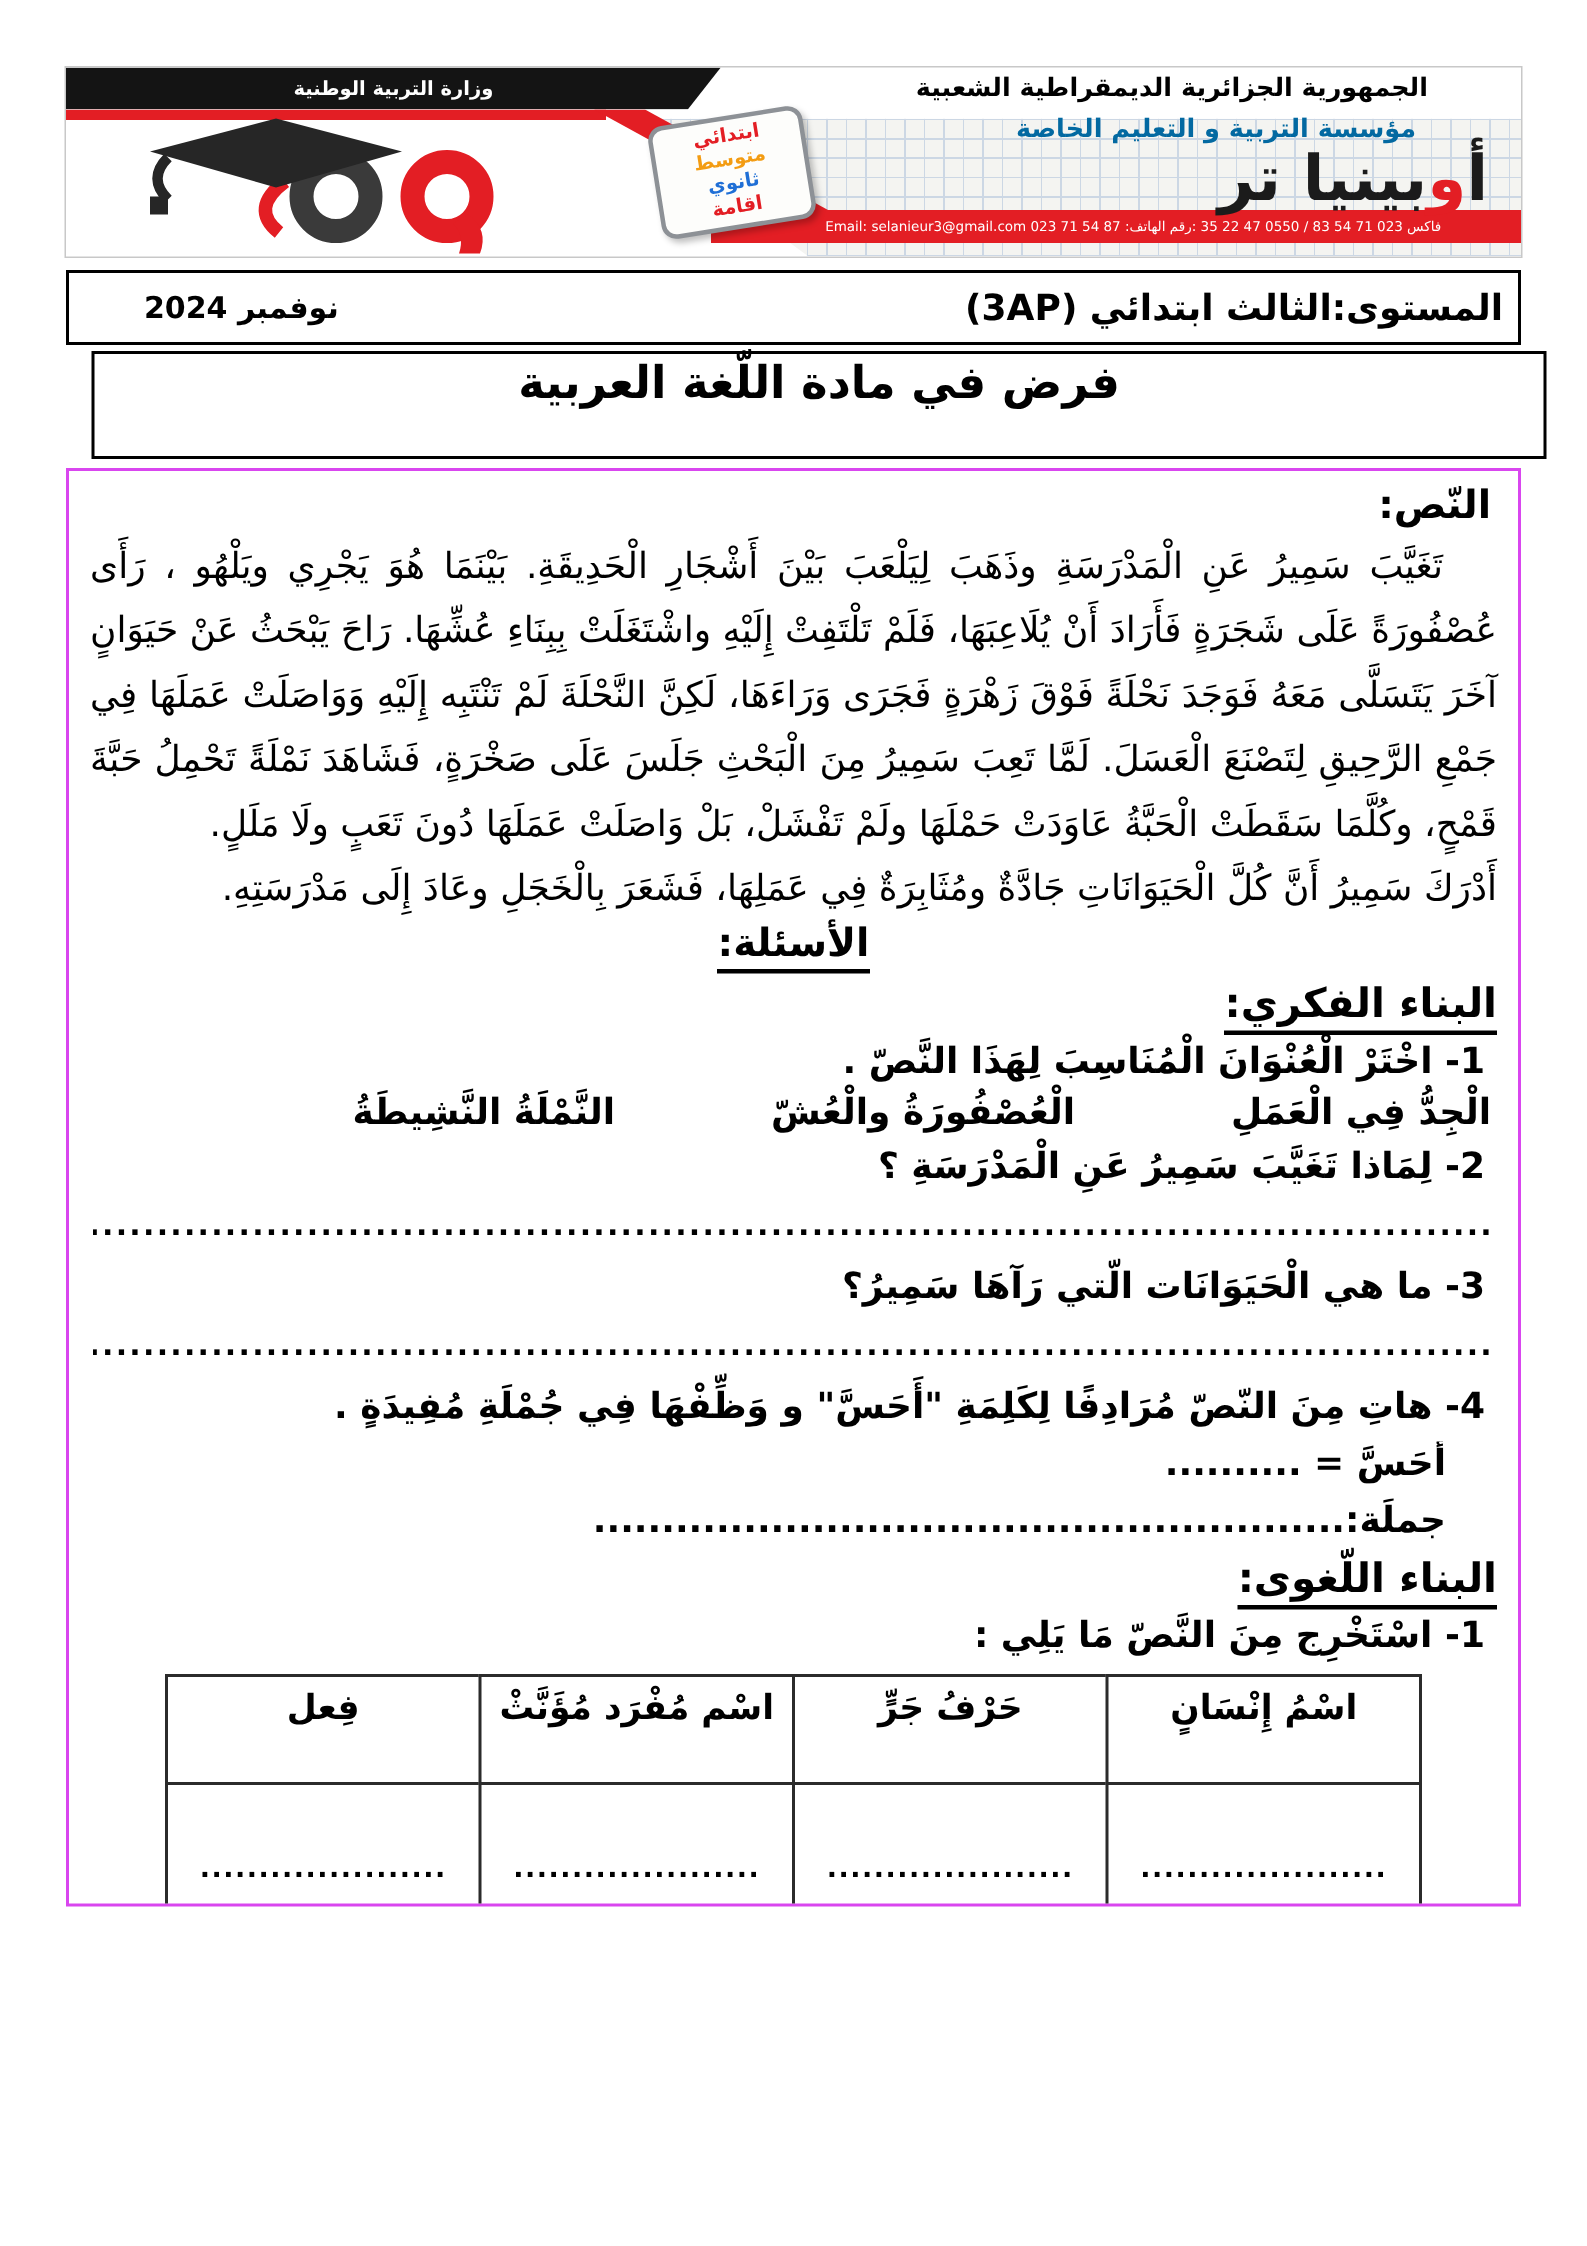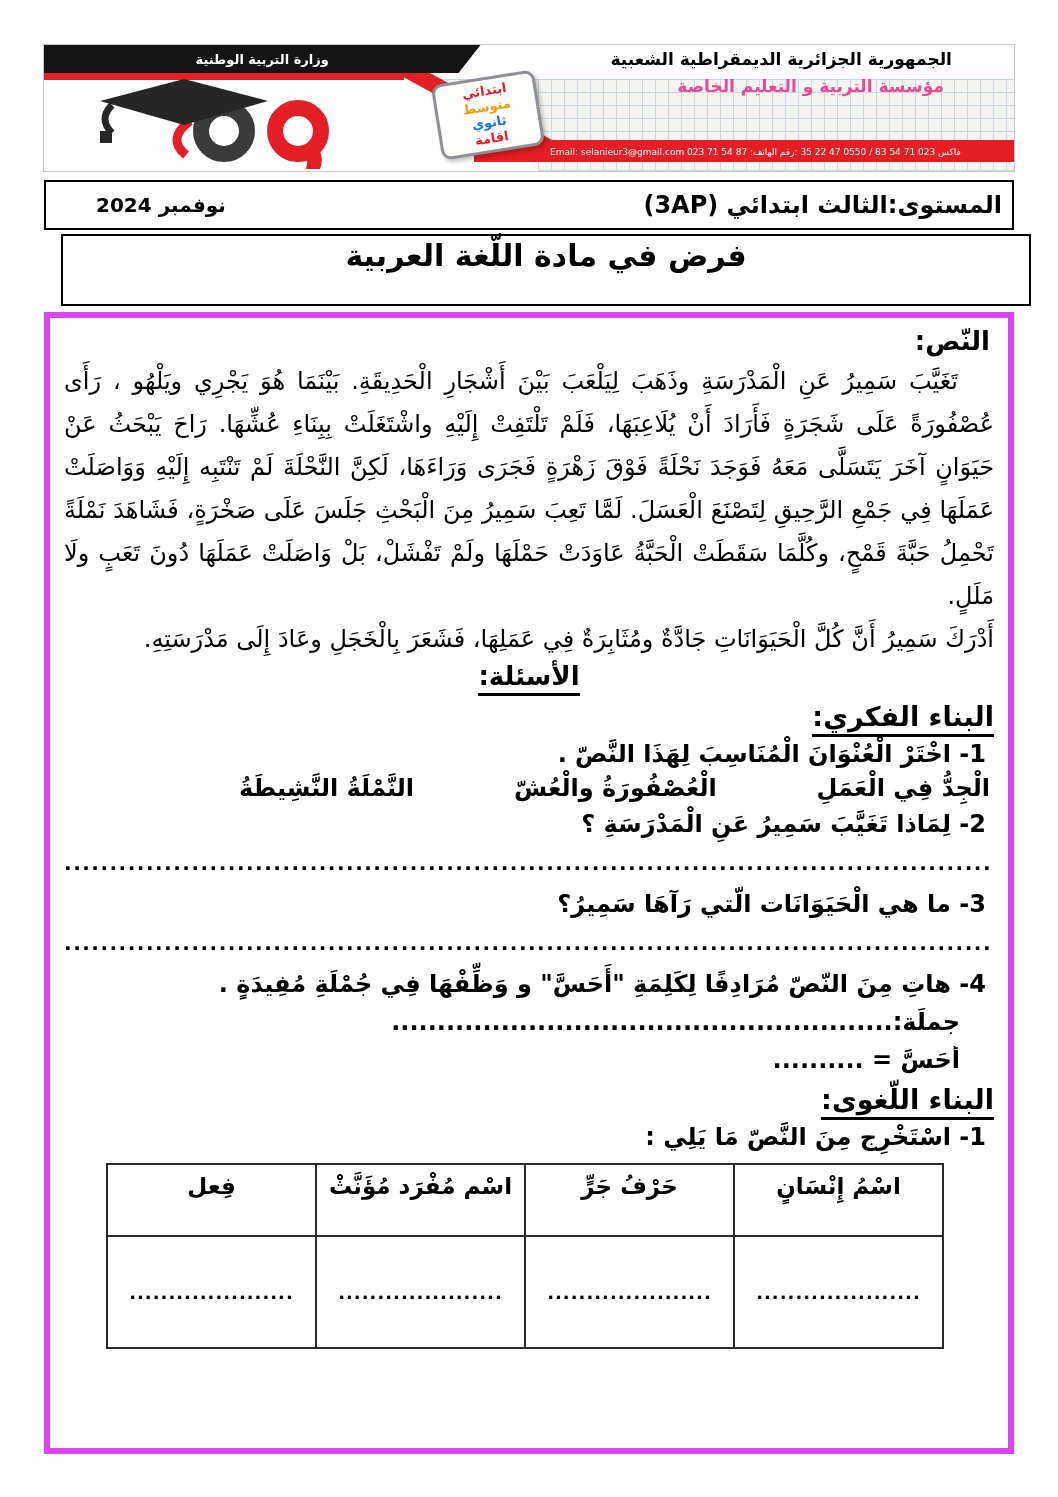--- a/index.html
+++ b/index.html
@@ -17,42 +17,42 @@
   .republic { position:absolute; right:0; top:0; width:48%; height:28px; display:flex; align-items:center; justify-content:center;
               color:#000; font-size:17px; font-weight:bold; white-space:nowrap; }
   .hdr-body { position:relative; height:98px; }
   .grid-bg { position:absolute; left:0; top:6px; right:0; bottom:0;
              background:
                repeating-linear-gradient(0deg,#ccd7e4 0,#ccd7e4 1px,transparent 1px,transparent 13px),
                repeating-linear-gradient(90deg,#ccd7e4 0,#ccd7e4 1px,transparent 1px,transparent 13px),
                #f4f4f1;
              clip-path:polygon(370px 0,100% 0,100% 100%,495px 100%); }
   .red-shapes { position:absolute; left:0; top:0; width:972px; height:98px; }
-  .inst { position:absolute; top:3px; right:70px; font-size:17px; font-weight:bold; color:#ec4899; letter-spacing:1px; direction:rtl; }
+  .inst { position:absolute; top:3px; right:70px; font-size:17px; font-weight:bold; color:#0369a1; letter-spacing:1px; direction:rtl; }
   .school { position:absolute; top:24px; right:22px; font-size:42px; font-weight:bold; color:#1b1b1b; direction:rtl; line-height:1.05; }
   .school .red-letter { color:#e31e24; }
   .levels-card { position:absolute; left:392px; top:4px; width:104px; padding:3px 4px; background:#fdfdfb;
                  border:3px solid #8d9196; border-radius:10px; transform:rotate(-9deg);
                  box-shadow:2px 3px 4px rgba(0,0,0,0.25); text-align:center; direction:rtl; }
   .lv { font-size:13px; font-weight:bold; line-height:16px; }
   .lv-0 { color:#e31e24; } .lv-1 { color:#f39c12; } .lv-2 { color:#1f6fd6; } .lv-3 { color:#e31e24; }
   .contact { position:absolute; left:455px; right:2px; top:70px; height:18px; color:#fff; font-size:9px;
              display:flex; align-items:center; justify-content:center; white-space:nowrap; overflow:hidden; direction:ltr; }
 
   
   .info-box { position:absolute; left:44px; top:180px; width:970px; height:50px; border:2px solid #000;
               display:flex; align-items:center; justify-content:space-between; direction:rtl; padding:0 10px; background:#fff; }
   .info-level { font-size:24px; font-weight:bold; color:#000; }
   .info-date { font-size:20px; font-weight:bold; color:#000; margin-left:40px; }
   .title-box { position:absolute; left:44px; top:234px; width:970px; height:72px; border:2px solid #000;
                display:flex; justify-content:center; background:#fff;margin-left:17px; }
   .exam-title { font-size:30px; font-weight:bold; color:#000; margin-top:2px; }
 
   
-  .content { position:absolute; left:44px; top:312px; width:970px; height:1142px; border:6px solid #d946ef;
+  .content { position:absolute; left:44px; top:312px; width:970px; height:959px; border:2px solid #d946ef;
              background:#fff; direction:rtl; padding:6px 14px; overflow:hidden; }
   .nass-heading { font-size:26px; font-weight:bold; margin:2px 4px 4px 0; }
   .para { font-size:24px; line-height:43px; text-align:justify; color:#000; }
   .para.p1 { text-indent:36px; }
   .q-center-heading { text-align:center; margin:0 0 6px; }
   .q-center-heading span { font-size:26px; font-weight:bold; border-bottom:3px solid #000; padding-bottom:2px; }
   .sec-heading { margin:10px 0 8px;text-align:right; }
   .sec-heading span { font-size:27px; font-weight:bold; border-bottom:3px solid #000; padding-bottom:2px; }
   .q-line { font-size:24px; font-weight:bold; margin:8px 8px 6px 0; }
   .choices { display:flex; justify-content:space-between; margin:6px 4px 6px 175px; font-size:24px; font-weight:bold; }
@@ -90,20 +90,21 @@
           <circle cx="152" cy="54" r="23" fill="none" stroke="#3a3a3a" stroke-width="16"></circle>
           <circle cx="226" cy="54" r="23" fill="none" stroke="#e31e24" stroke-width="16"></circle>
           <path d="M240 66 q14 10 8 26 l-14 0 q4 -12 -4 -20 z" fill="#e31e24"></path>
           <path d="M118 44 q-24 18 -4 34" fill="none" stroke="#e31e24" stroke-width="9"></path>
           <polygon points="112,2 196,24 112,48 28,24" fill="#262626"></polygon>
           <path d="M40,28 q-14,14 0,28" stroke="#262626" stroke-width="7" fill="none"></path>
           <rect x="28" y="54" width="12" height="12" fill="#262626"></rect>
         </svg>
       </div>
       <div class="inst">مؤسسة التربية و التعليم الخاصة</div>
+      <div class="school"><span>أ</span><span class="red-letter">و</span><span>بينيا تر</span></div>
       <div class="levels-card">
         <div class="lv lv-0">ابتدائي</div>
         <div class="lv lv-1">متوسط</div>
         <div class="lv lv-2">ثانوي</div>
         <div class="lv lv-3">اقامة</div>
       </div>
       <div class="contact">Email: selanieur3@gmail.com  023 71 54 87 :فاكس  023 71 54 83 / 0550 47 22 35 :رقم الهاتف</div>
     </div>
   </header>
 
@@ -136,22 +137,22 @@
       <span>النَّمْلَةُ النَّشِيطَةُ</span>
     </div>
 
     <div class="q-line">2- لِمَاذا تَغَيَّبَ سَمِيرُ عَنِ الْمَدْرَسَةِ ؟</div>
     <div class="dots-line">..............................................................................................................</div>
 
     <div class="q-line">3- ما هي الْحَيَوَانَات الّتي رَآهَا سَمِيرُ؟</div>
     <div class="dots-line">..............................................................................................................</div>
 
     <div class="q-line q4"><span>4- هاتِ مِنَ النّصّ مُرَادِفًا لِكَلِمَةِ "</span><span class="b">أَحَسَّ</span><span>" و وَظِّفْهَا فِي جُمْلَةِ مُفِيدَةٍ .</span></div>
+    <div class="q-sub">أَحَسَّ = ..........</div>
     <div class="q-sub">جملَة:.......................................................</div>
-    <div class="q-sub">أَحَسَّ = ..........</div>
 
     <div class="sec-heading">
       <span>البناء اللّغوى:</span>
     </div>
     <div class="q-line">1- اسْتَخْرِج مِنَ النَّصّ مَا يَلِي :</div>
 
     <table class="extract">
       <thead>
         <tr>
           <th>اسْمُ إِنْسَانٍ</th>

